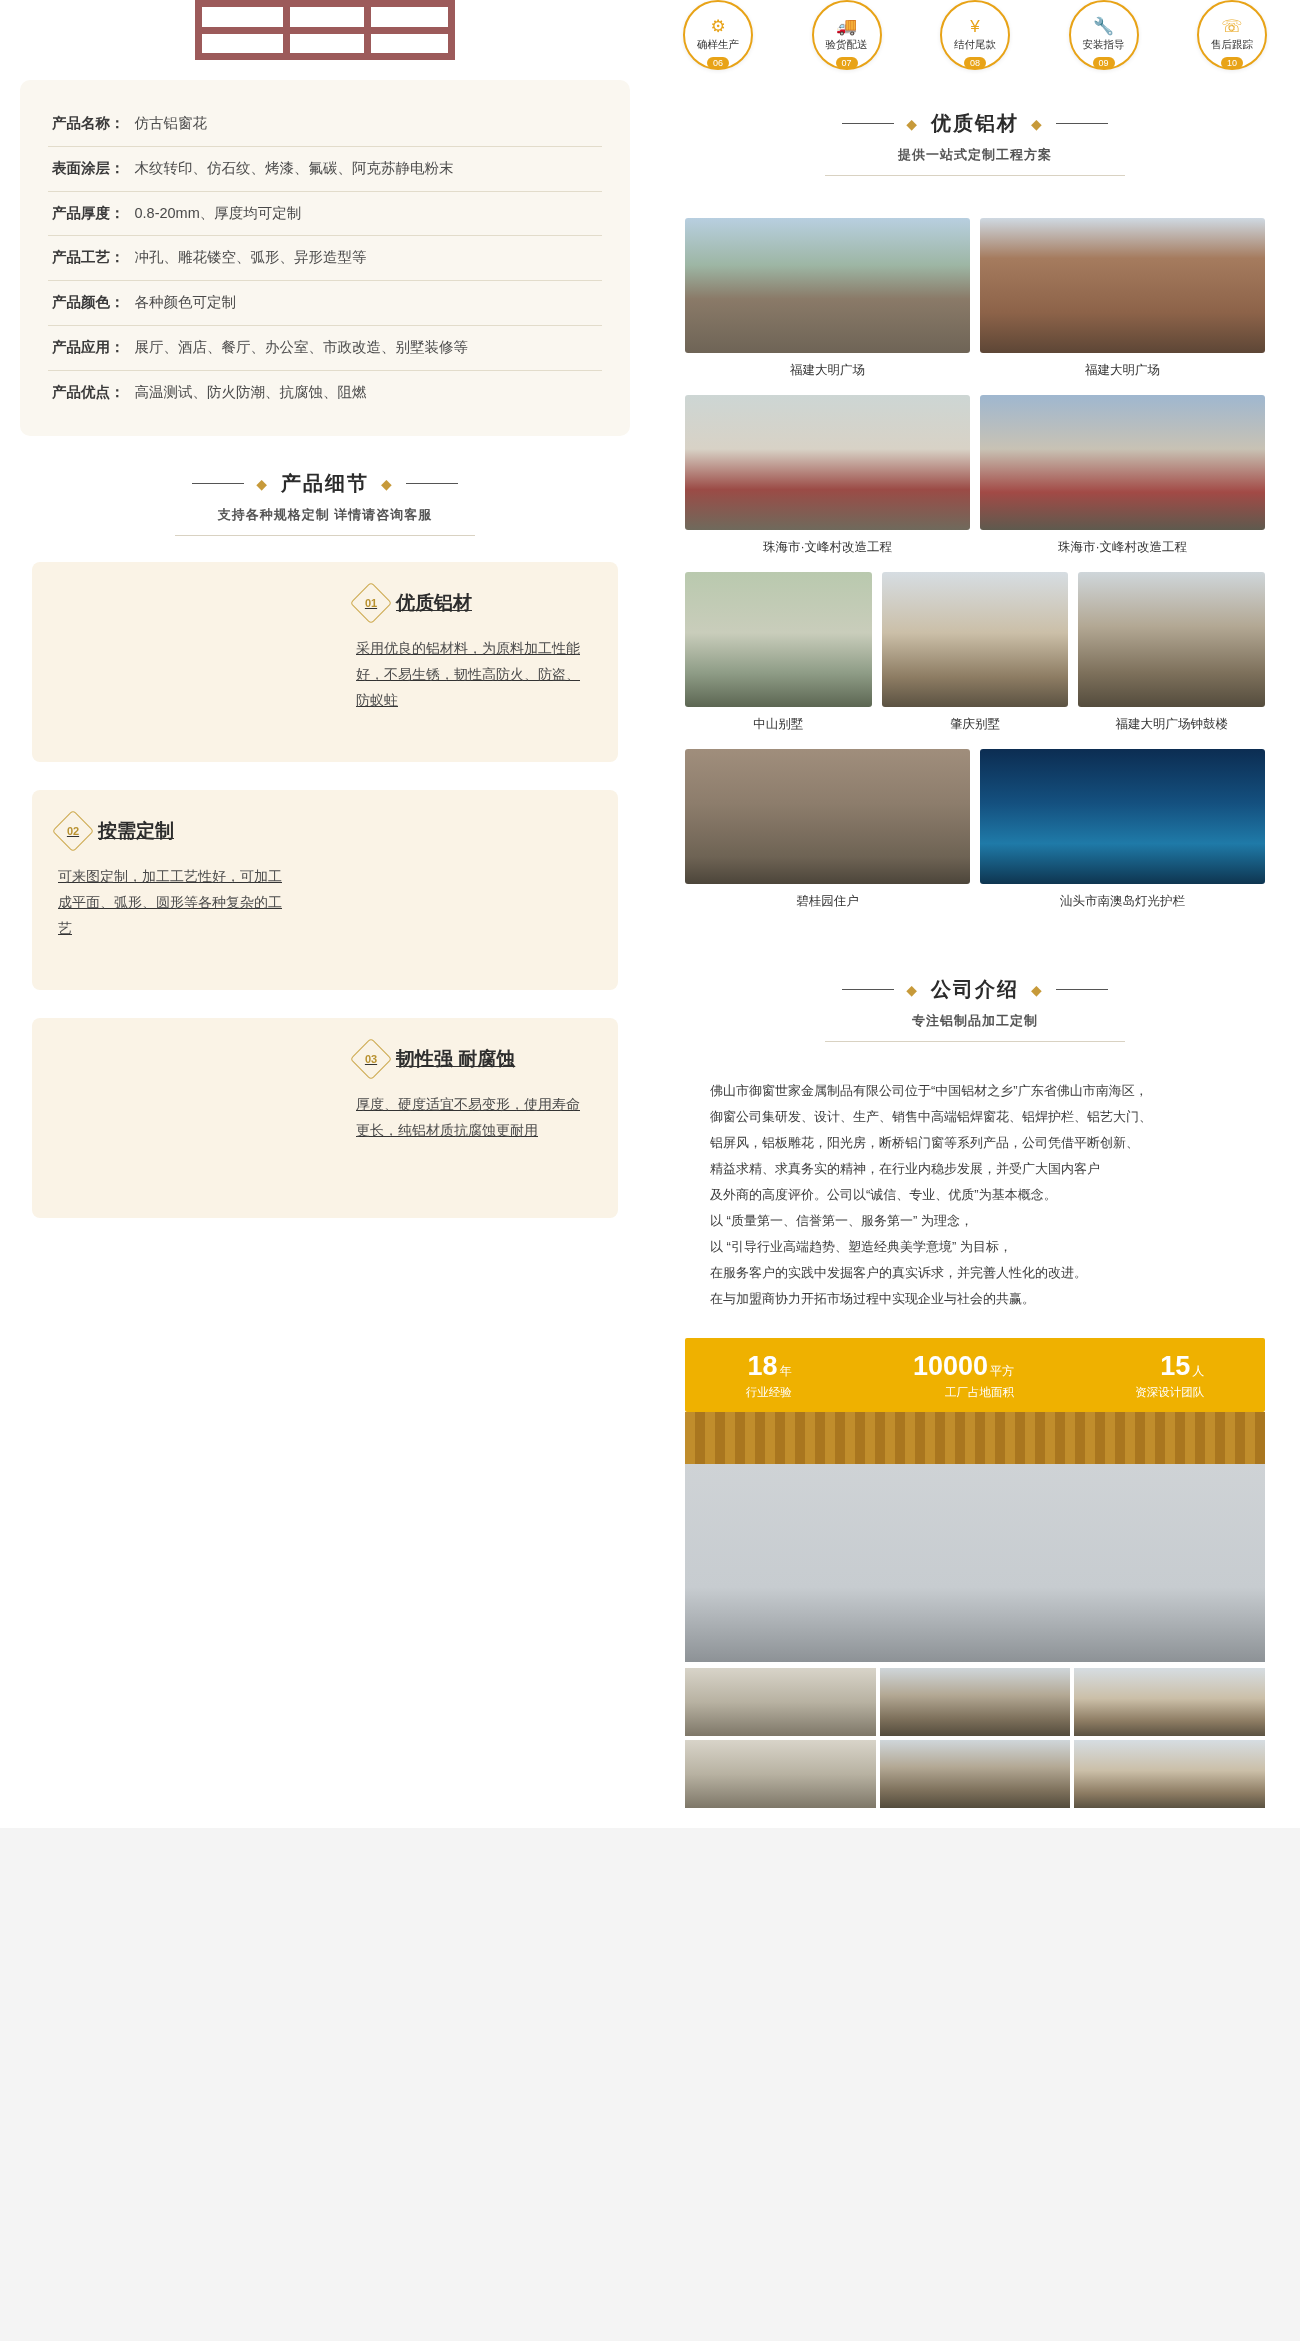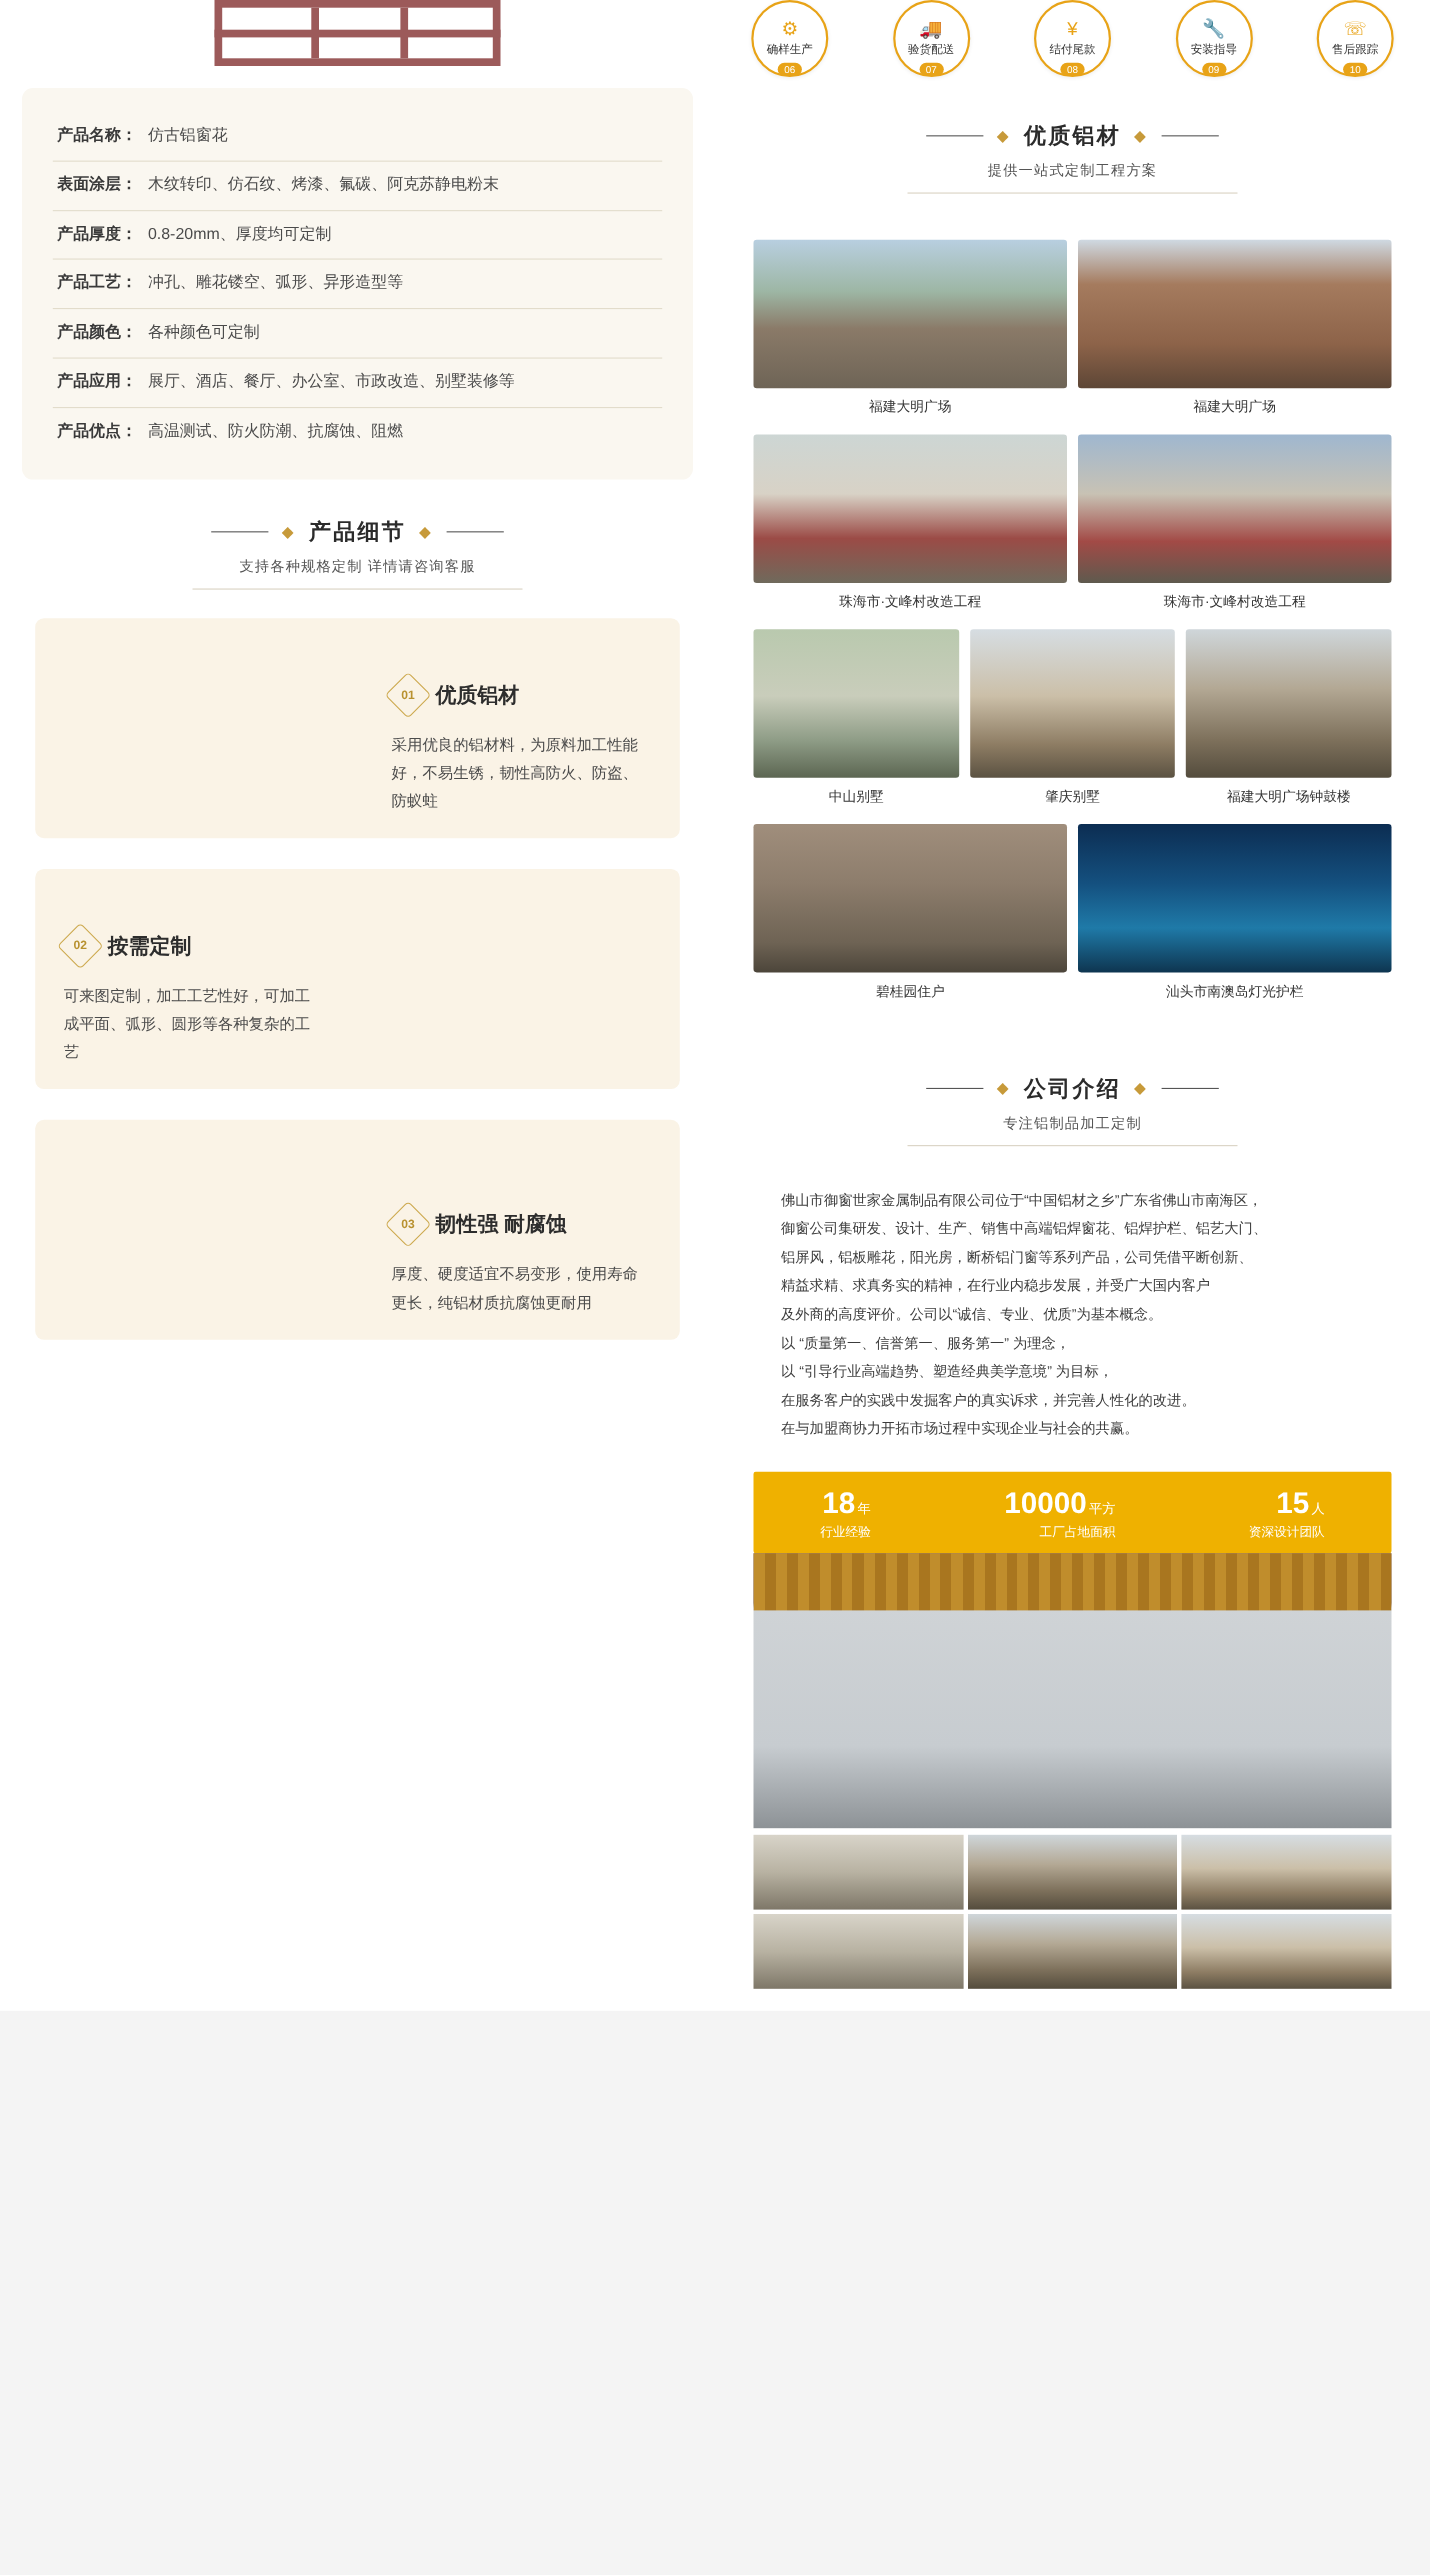--- a/index.html
+++ b/index.html
@@ -95,37 +95,39 @@
     width: 52px;
     height: 1px;
     background: #555;
   }
   .sec-title .dot { color: #c79a3a; font-size: 14px; }
   .sec-sub {
     font-size: 13px;
     color: #555;
     margin-top: 9px;
     letter-spacing: 1px;
+    font-weight: bold;
   }
   .sec-underline {
     width: 300px;
     height: 1px;
     background: #d9d2c2;
     margin: 11px auto 0 auto;
   }
 
   
   .feature {
     position: relative;
     margin: 0 12px 28px 12px;
     background: #faf3e6;
     border-radius: 8px;
     min-height: 200px;
     display: flex;
-    align-items: flex-end;
+    align-items: flex-start;
+    text-decoration: underline;
   }
   .feature.reverse { flex-direction: row-reverse; }
   .feat-img {
     width: 300px;
     background: #fdfdfd;
     border-radius: 8px;
     box-shadow: 0 2px 9px rgba(0,0,0,0.13);
     margin: -6px 0 -6px -2px;
     position: relative;
     overflow: hidden;

